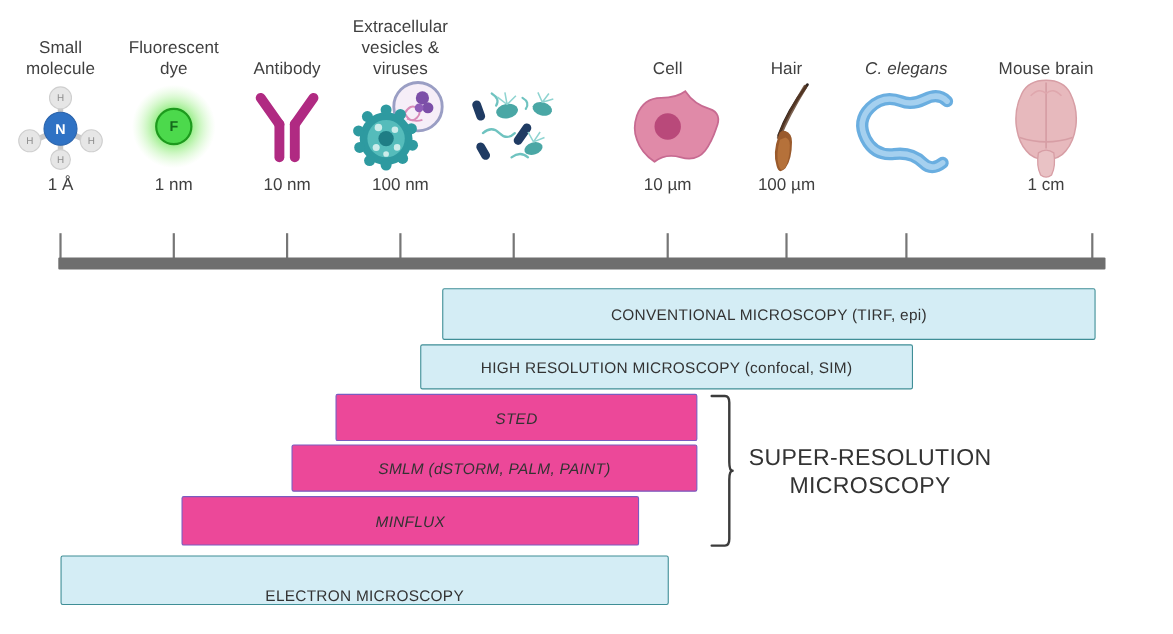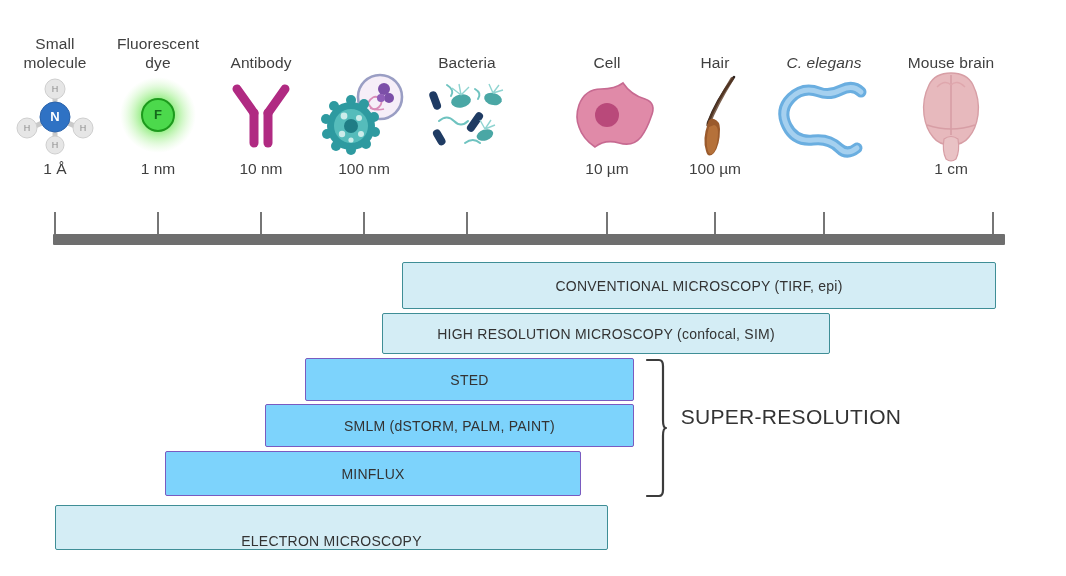--- a/index.html
+++ b/index.html
@@ -89,22 +89,23 @@
     font-size: 14px;
     letter-spacing: .25px;
     color: #333333;
     border-radius: 2px;
   }
   .tech-bar.cyan {
     background: #d4edf5;
     border: 1.6px solid #3f8e96;
   }
   .tech-bar.purple {
-    background: #7dd3fc;
+    background: #ec4899;
     border: 1.8px solid #7a5bc0;
+    font-style: italic;
   }
 
   
   #brace {
     position: absolute;
     left: 645px;
     top: 358px;
     width: 22px;
     height: 140px;
   }
@@ -188,20 +189,25 @@
         </g>
         <g stroke="#b02a82" stroke-width="9" stroke-linecap="round" fill="none">
           <line x1="29" y1="36" x2="29" y2="66"></line>
           <line x1="43" y1="36" x2="43" y2="66"></line>
         </g>
       </svg>
         </div>
         <div class="col-unit">10 nm</div>
       </div>
       <div class="scale-col" style="left: 364px;">
+        <div class="col-label" style="bottom: 168px;">
+          <div>Extracellular</div>
+          <div>vesicles &amp;</div>
+          <div>viruses</div>
+        </div>
         <div class="col-icon">
           <svg width="92" height="86" viewBox="0 0 92 86">
         <circle cx="62" cy="25" r="22" fill="#f6eef8" stroke="#9a9ec4" stroke-width="2.6"></circle>
         <path d="M50 31 q5 -9 11 -5 q5 4 0 9 q-6 6 -11 -4z" fill="none" stroke="#d98bb8" stroke-width="1.8"></path>
         <circle cx="66" cy="17" r="6" fill="#7c4fa8"></circle>
         <circle cx="71" cy="26" r="5" fill="#7c4fa8"></circle>
         <circle cx="63" cy="26" r="4" fill="#8f5db8"></circle>
         <path d="M52 36 q7 3 14 1" stroke="#d98bb8" stroke-width="1.6" fill="none"></path>
         <g>
           <circle cx="33" cy="54" r="24" fill="#2e9aa0"></circle>
@@ -225,23 +231,20 @@
             <circle cx="24" cy="62" r="3.2"></circle>
                 <circle cx="43" cy="62" r="3"></circle>
             <circle cx="33" cy="68" r="2.6"></circle>
           </g>
         </g>
       </svg>
         </div>
         <div class="col-unit">100 nm</div>
       </div>
       <div class="scale-col" style="left: 467px;">
-        <div class="col-label" style="bottom: 168px;">
-          <div>Bacteria</div>
-        </div>
         <div class="col-icon">
           <svg width="96" height="76" viewBox="0 0 96 76">
         <g fill="#1f3b63">
           <rect x="12" y="14" width="8" height="19" rx="4" transform="rotate(-20 16 23)"></rect>
           <rect x="52" y="34" width="8" height="22" rx="4" transform="rotate(35 56 45)"></rect>
           <rect x="16" y="52" width="8" height="17" rx="4" transform="rotate(-30 20 60)"></rect>
         </g>
         <g fill="#4aa7a5">
           <ellipse cx="42" cy="24" rx="10" ry="6.5" transform="rotate(-10 42 24)"></ellipse>
           <ellipse cx="74" cy="22" rx="9" ry="6" transform="rotate(15 74 22)"></ellipse>
@@ -349,15 +352,16 @@
       </div>
     </div>
 
   <div id="brace">
     <svg width="22" height="140" viewBox="0 0 22 140" fill="none">
       <path d="M2 2 H14 Q18 2 18 8 V62 Q18 70 21 70 Q18 70 18 78 V132 Q18 138 14 138 H2" stroke="#3c3c3c" stroke-width="2.2" fill="none" stroke-linecap="round" stroke-linejoin="round"></path>
     </svg>
   </div>
   <div id="group-label">
     <div>SUPER-RESOLUTION</div>
+    <div>MICROSCOPY</div>
   </div>
 
 </div>
 
 </body></html>

